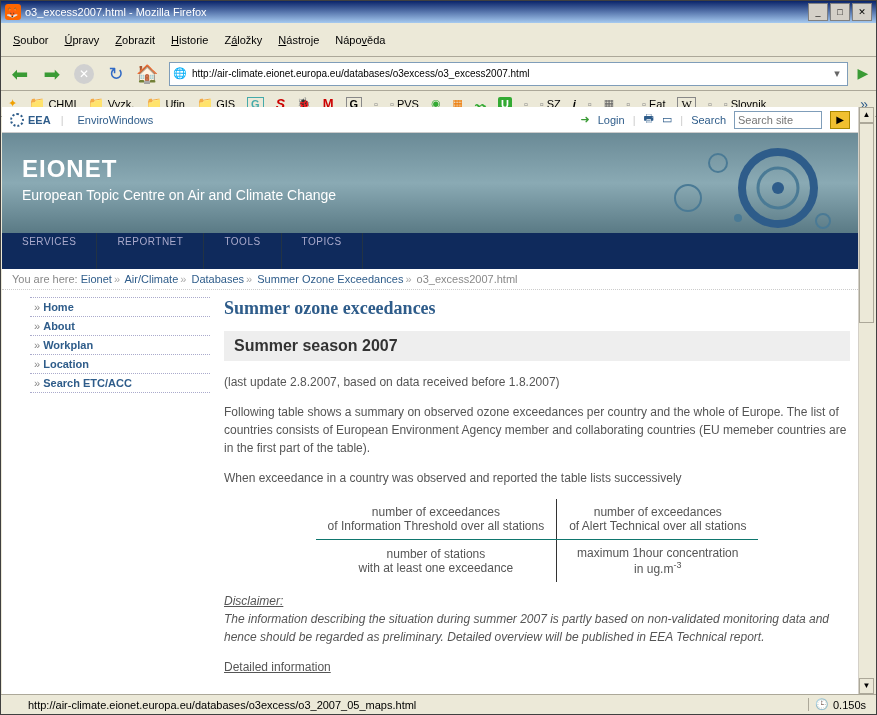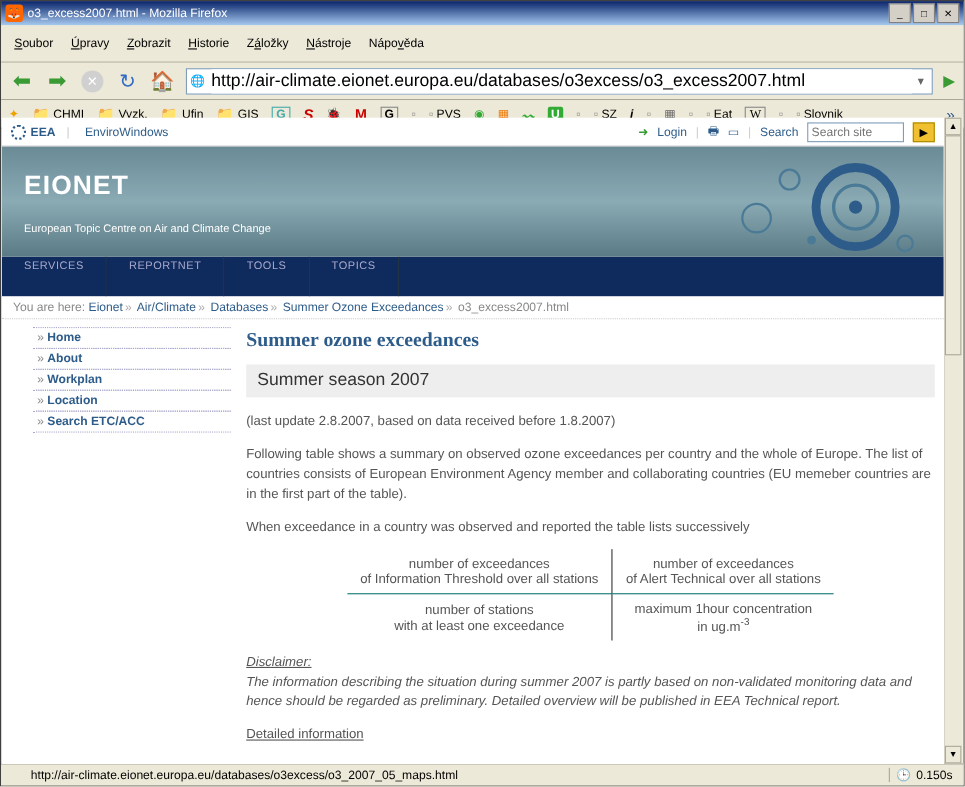--- a/index.html
+++ b/index.html
@@ -15,21 +15,21 @@
 .menu-item .u { text-decoration: underline; }
 .navbar { height: 34px; background: #ece9d8; display: flex; align-items: center; padding: 2px 4px; gap: 2px; border-bottom: 1px solid #aca899; }
 .nav-btn { width: 30px; height: 30px; display: inline-flex; align-items: center; justify-content: center; cursor: pointer; border-radius: 3px; }
 .arrow-back { font-size: 20px; color: #3a9b35; }
 .arrow-fwd { font-size: 20px; color: #3a9b35; }
 .stop-icon { width: 20px; height: 20px; border-radius: 50%; background: #d0d0d0; color: white; display: flex; align-items: center; justify-content: center; font-size: 12px; }
 .reload-icon { font-size: 18px; color: #316ac5; }
 .home-icon { font-size: 18px; }
 .urlbar { flex: 1; height: 24px; border: 1px solid #7f9db9; background: white; display: flex; align-items: center; padding: 0 2px; margin: 0 4px; }
 .urlbar-icon { width: 16px; height: 16px; margin-right: 4px; display: inline-flex; align-items: center; justify-content: center; }
-.urlbar input { flex: 1; border: none; outline: none; font-size: 16px; height: 100%; }
+.urlbar input { flex: 1; border: none; outline: none; font-size: 10px; height: 100%; }
 .urlbar-drop { width: 16px; color: #666; cursor: pointer; text-align: center; }
 .go-btn { width: 18px; height: 18px; color: #3a9b35; font-size: 14px; cursor: pointer; text-align: center; }
 .bookmarks { height: 26px; background: #ece9d8; display: flex; align-items: center; padding: 0 4px; gap: 6px; border-bottom: 1px solid #aca899; overflow: hidden; white-space: nowrap; }
 .bm { display: inline-flex; align-items: center; gap: 3px; padding: 2px 3px; cursor: pointer; font-size: 11px; }
 .folder-icon { color: #f0c030; font-size: 13px; }
 .page-icon { color: #888; font-size: 11px; }
 .bookmarks-more { margin-left: auto; color: #2e5c8a; font-size: 14px; cursor: pointer; padding: 0 4px; }
 .viewport { position: absolute; top: 106px; left: 1px; right: 1px; bottom: 20px; background: white; display: flex; }
 .page { flex: 1; overflow: auto; background: white; }
 .scrollbar { width: 17px; background: #ece9d8; border-left: 1px solid #d4d0c8; position: relative; }
@@ -40,34 +40,34 @@
 .portal-header { background: white; border-bottom: 1px solid #ccc; height: 26px; display: flex; align-items: center; padding: 0 8px; font-size: 11px; }
 .eea-logo { color: #2e5c8a; font-weight: bold; display: flex; align-items: center; gap: 4px; }
 .eea-icon { width: 14px; height: 14px; border: 2px dotted #2e5c8a; border-radius: 50%; }
 .portal-link { color: #2e5c8a; margin-left: 14px; cursor: pointer; }
 .portal-tools { margin-left: auto; display: flex; align-items: center; gap: 8px; font-size: 11px; }
 .tool-link { color: #2e5c8a; cursor: pointer; }
 .search-box { border: 1px solid #7f9db9; height: 18px; width: 88px; padding: 0 3px; font-size: 11px; }
 .search-btn { width: 20px; height: 18px; background: #f0c030; border: 1px solid #aa8800; cursor: pointer; font-size: 10px; }
 .banner { height: 100px; background: linear-gradient(to bottom, #6a8a96 0%, #8aaab4 50%, #5a7a85 100%); position: relative; padding: 22px 20px; color: white; font-family: Verdana, sans-serif; }
 .banner-title { font-size: 24px; font-weight: bold; letter-spacing: 1px; font-variant: small-caps; }
-.banner-sub { font-size: 10px; margin-top: 20px; }
+.banner-sub { font-size: 14px; margin-top: 4px; }
 .banner-art { position: absolute; right: 20px; top: 10px; }
 .tabs { height: 36px; background: #0f2a5c; display: flex; font-size: 10px; }
 .tab { padding: 3px 20px; color: #aac; border-right: 1px solid #234; cursor: pointer; letter-spacing: 0.5px; }
 .breadcrumb { padding: 4px 10px; font-size: 11px; color: #888; border-bottom: 1px dotted #ccc; }
 .breadcrumb a { color: #2e5c8a; cursor: pointer; }
 .bc-sep { color: #aaa; margin: 0 2px; }
 .content-wrap { display: flex; padding: 8px; gap: 14px; margin-left: 20px; }
 .sidebar { width: 180px; }
 .sidebar-item { border-top: 1px dotted #aac; border-bottom: 1px dotted #aac; padding: 3px 4px; font-size: 11px; color: #2e5c8a; font-weight: bold; cursor: pointer; margin-top: -1px; }
 .sidebar-item::before { content: "»  "; color: #888; font-weight: normal; }
 .main { flex: 1; font-family: Verdana, sans-serif; font-size: 12px; color: #555; }
 .main h1 { color: #2e5c8a; font-size: 18px; margin-bottom: 12px; font-family: Verdana; }
-.main h2 { background: #eee; padding: 6px 10px; font-size: 16px; color: #333; font-weight: normal; margin-bottom: 12px; }
+.main h2 { background: #eee; padding: 6px 10px; font-size: 16px; color: #333; font-weight: bold; margin-bottom: 12px; }
 .main p { margin-bottom: 12px; line-height: 1.5; }
 .info-table { margin: 10px auto; border-collapse: collapse; }
 .info-table td { padding: 6px 12px; text-align: center; font-size: 12px; }
 .info-table .c1 { border-right: 1px solid #333; }
 .info-table .r1 td { border-bottom: 1px solid #0f766e; }
 .disclaimer-h { text-decoration: underline; font-style: italic; }
 .disclaimer-t { font-style: italic; }
 .detailed { text-decoration: underline; color: #555; cursor: pointer; }
 .statusbar { position: absolute; bottom: 0; left: 0; right: 0; height: 20px; background: #ece9d8; border-top: 1px solid #aca899; display: flex; align-items: center; padding: 0 4px; font-size: 11px; }
 .status-text { flex: 1; padding-left: 23px; }

